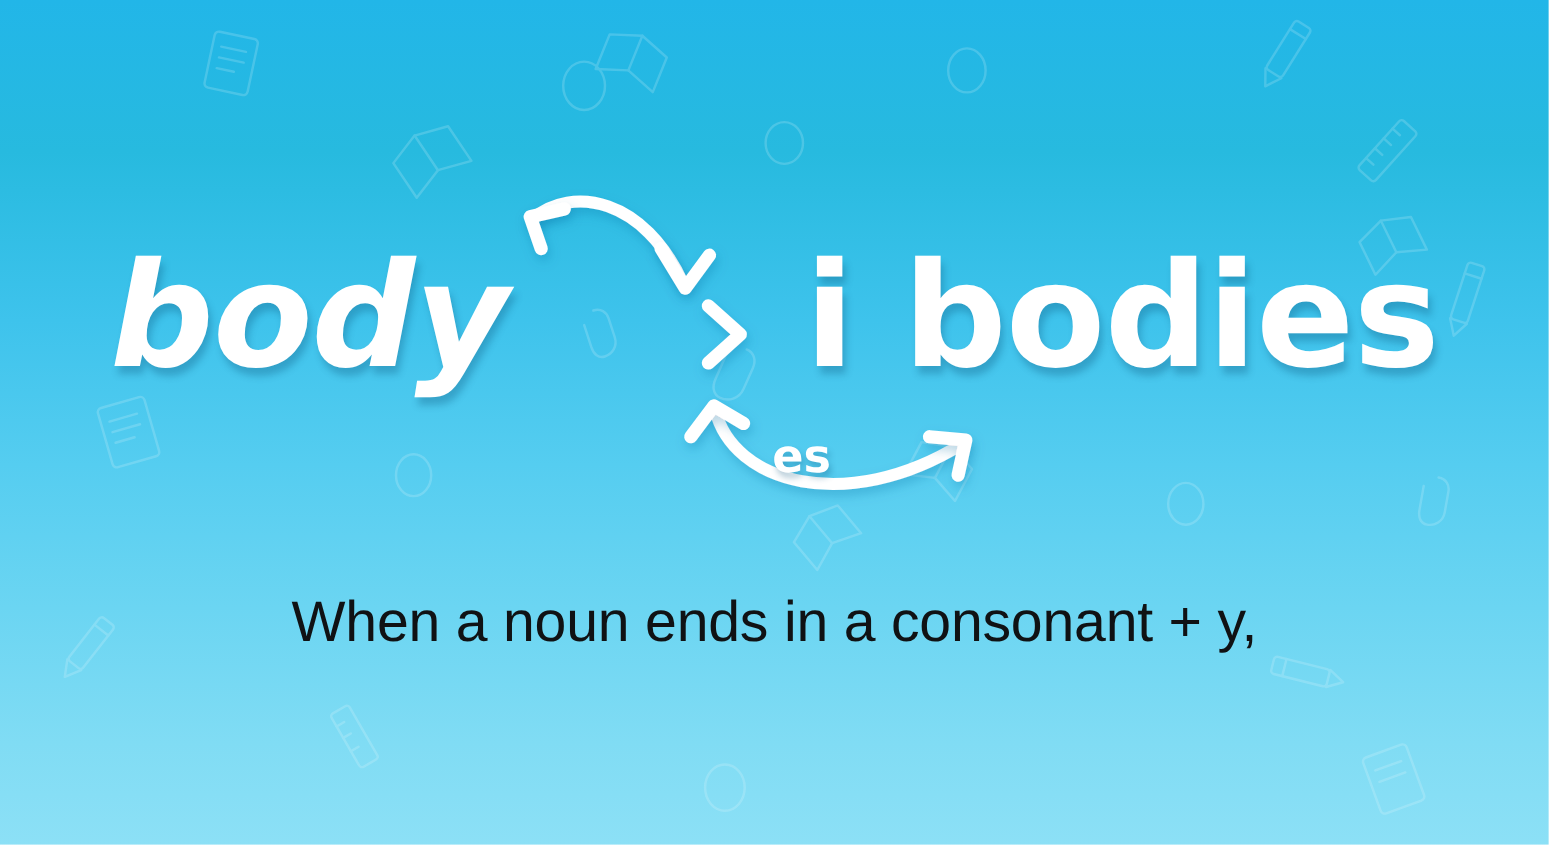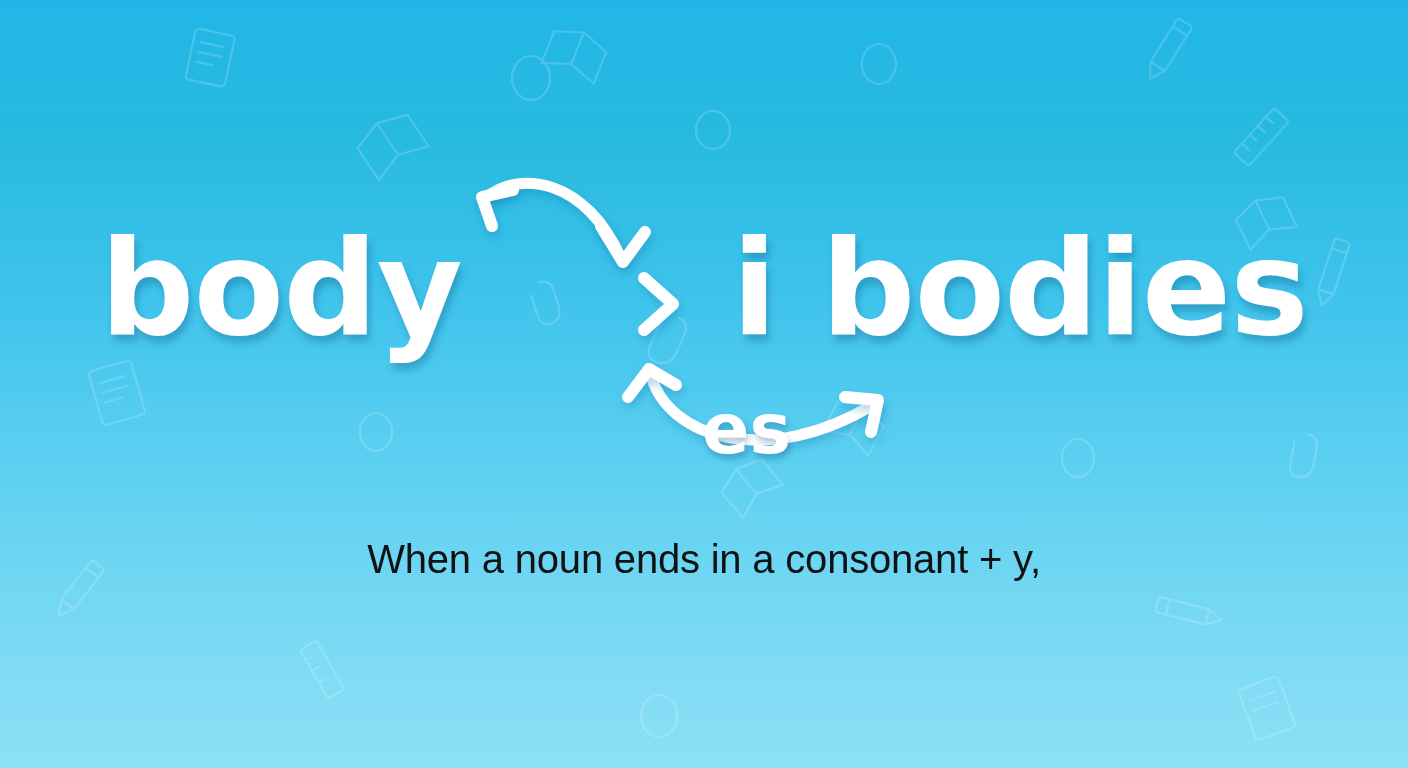--- a/index.html
+++ b/index.html
@@ -70,47 +70,47 @@
     text-align:center;
     white-space:nowrap;
     font-family:"DejaVu Sans", sans-serif;
     font-weight:700;
     font-size:132px;
     line-height:1;
     letter-spacing:-1px;
     color:#ffffff;
     text-shadow:3px 7px 7px rgba(10,80,120,0.30);
   }
-  .word-left  { display:inline-block; }
+  .word-left  { display:inline-block;font-style:italic; }
   .word-gap   { display:inline-block; width:180px; }
   .word-right { display:inline-block; }
 
   
   .es-label {
     position:absolute;
     left:702px;
     top:394px;
     font-family:"DejaVu Sans", sans-serif;
     font-weight:700;
-    font-size:70px;
+    font-size:42px;
     line-height:1;
     color:#ffffff;
     text-shadow:2px 5px 6px rgba(10,80,120,0.32);
   }
 
   
   .caption {
     position:absolute;
     top:534px;
     left:0;
     width:1408px;
     text-align:center;
     font-family:"Liberation Sans", sans-serif;
     font-weight:400;
-    font-size:40px;
+    font-size:52px;
     line-height:1.25;
     color:#101214;
     letter-spacing:-0.2px;
   }
   .caption .ln { display:block; white-space:nowrap; }
   .hl { color:#e8663c; font-weight:700; }
 </style>
 </head>
 <body>
 

